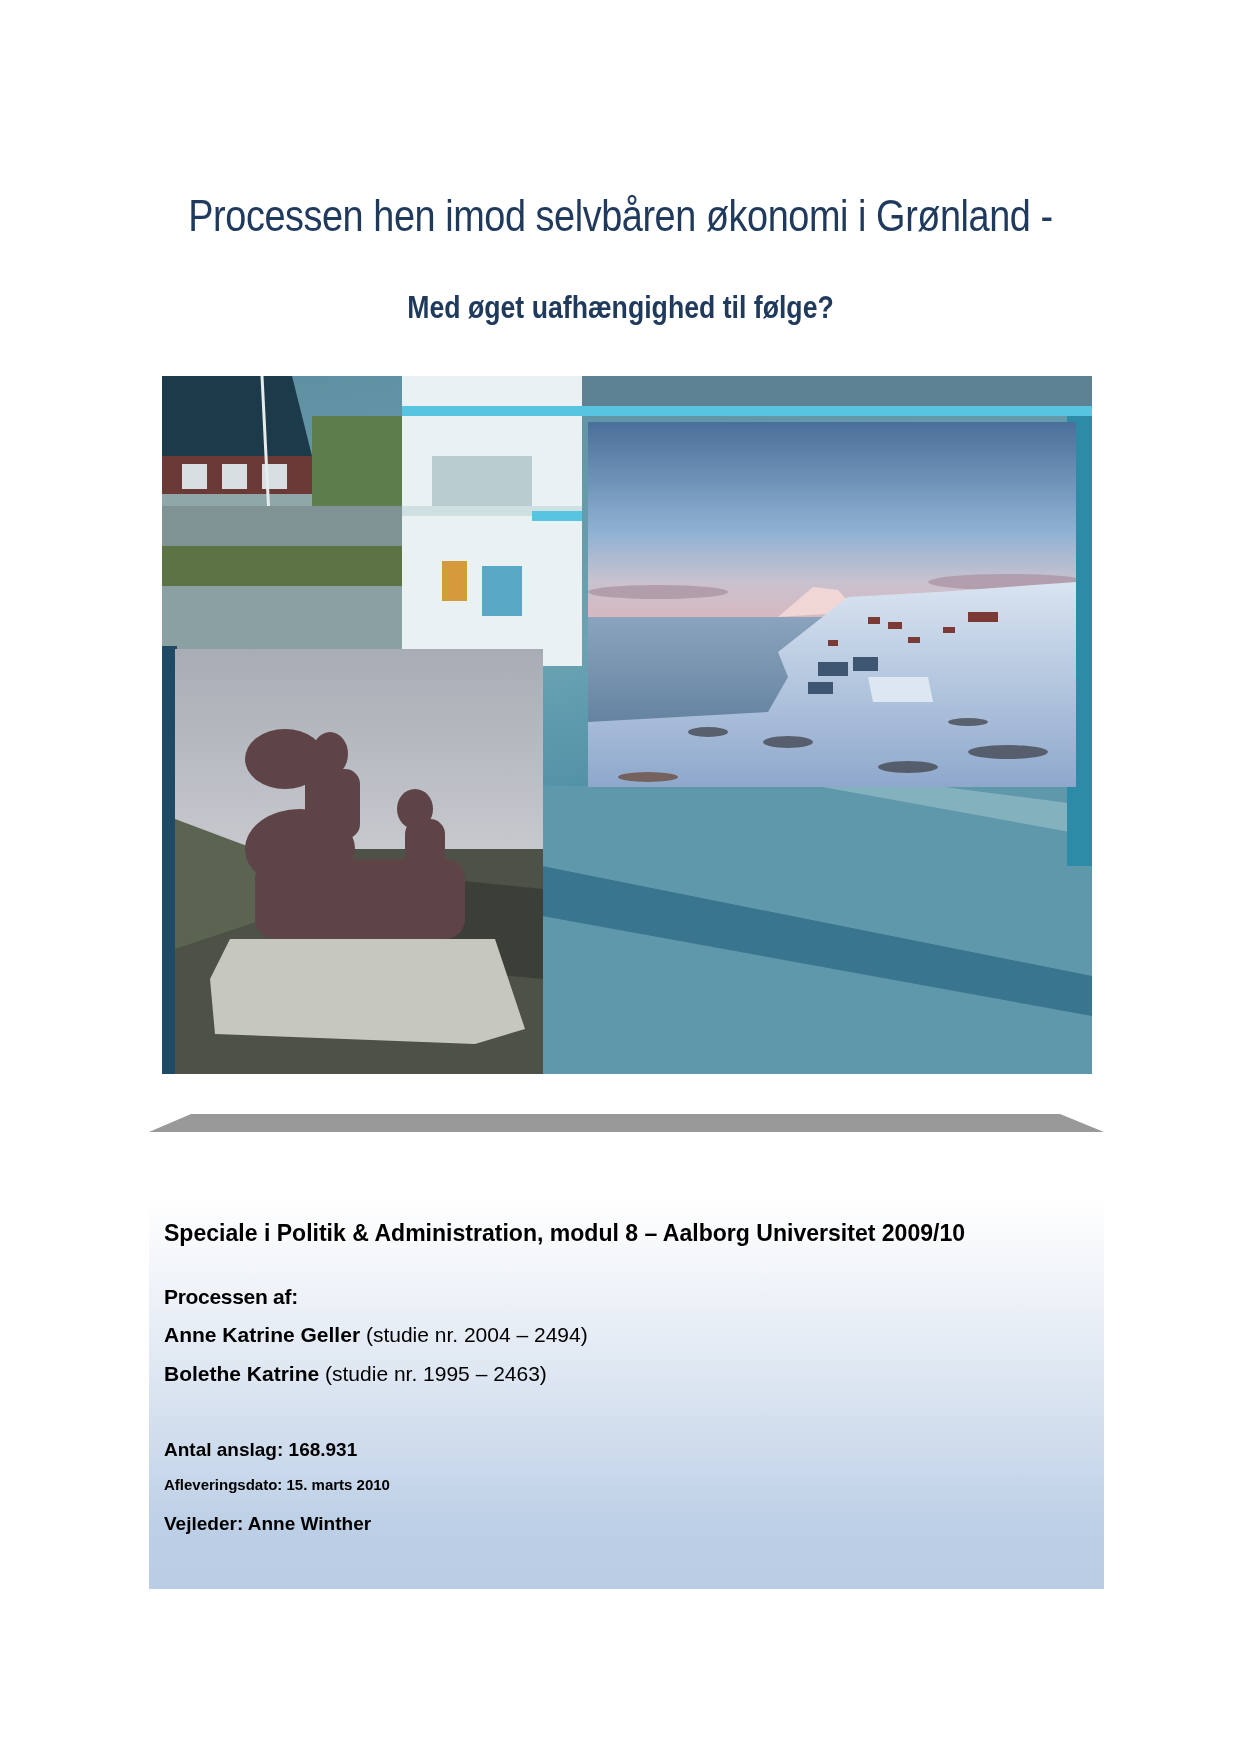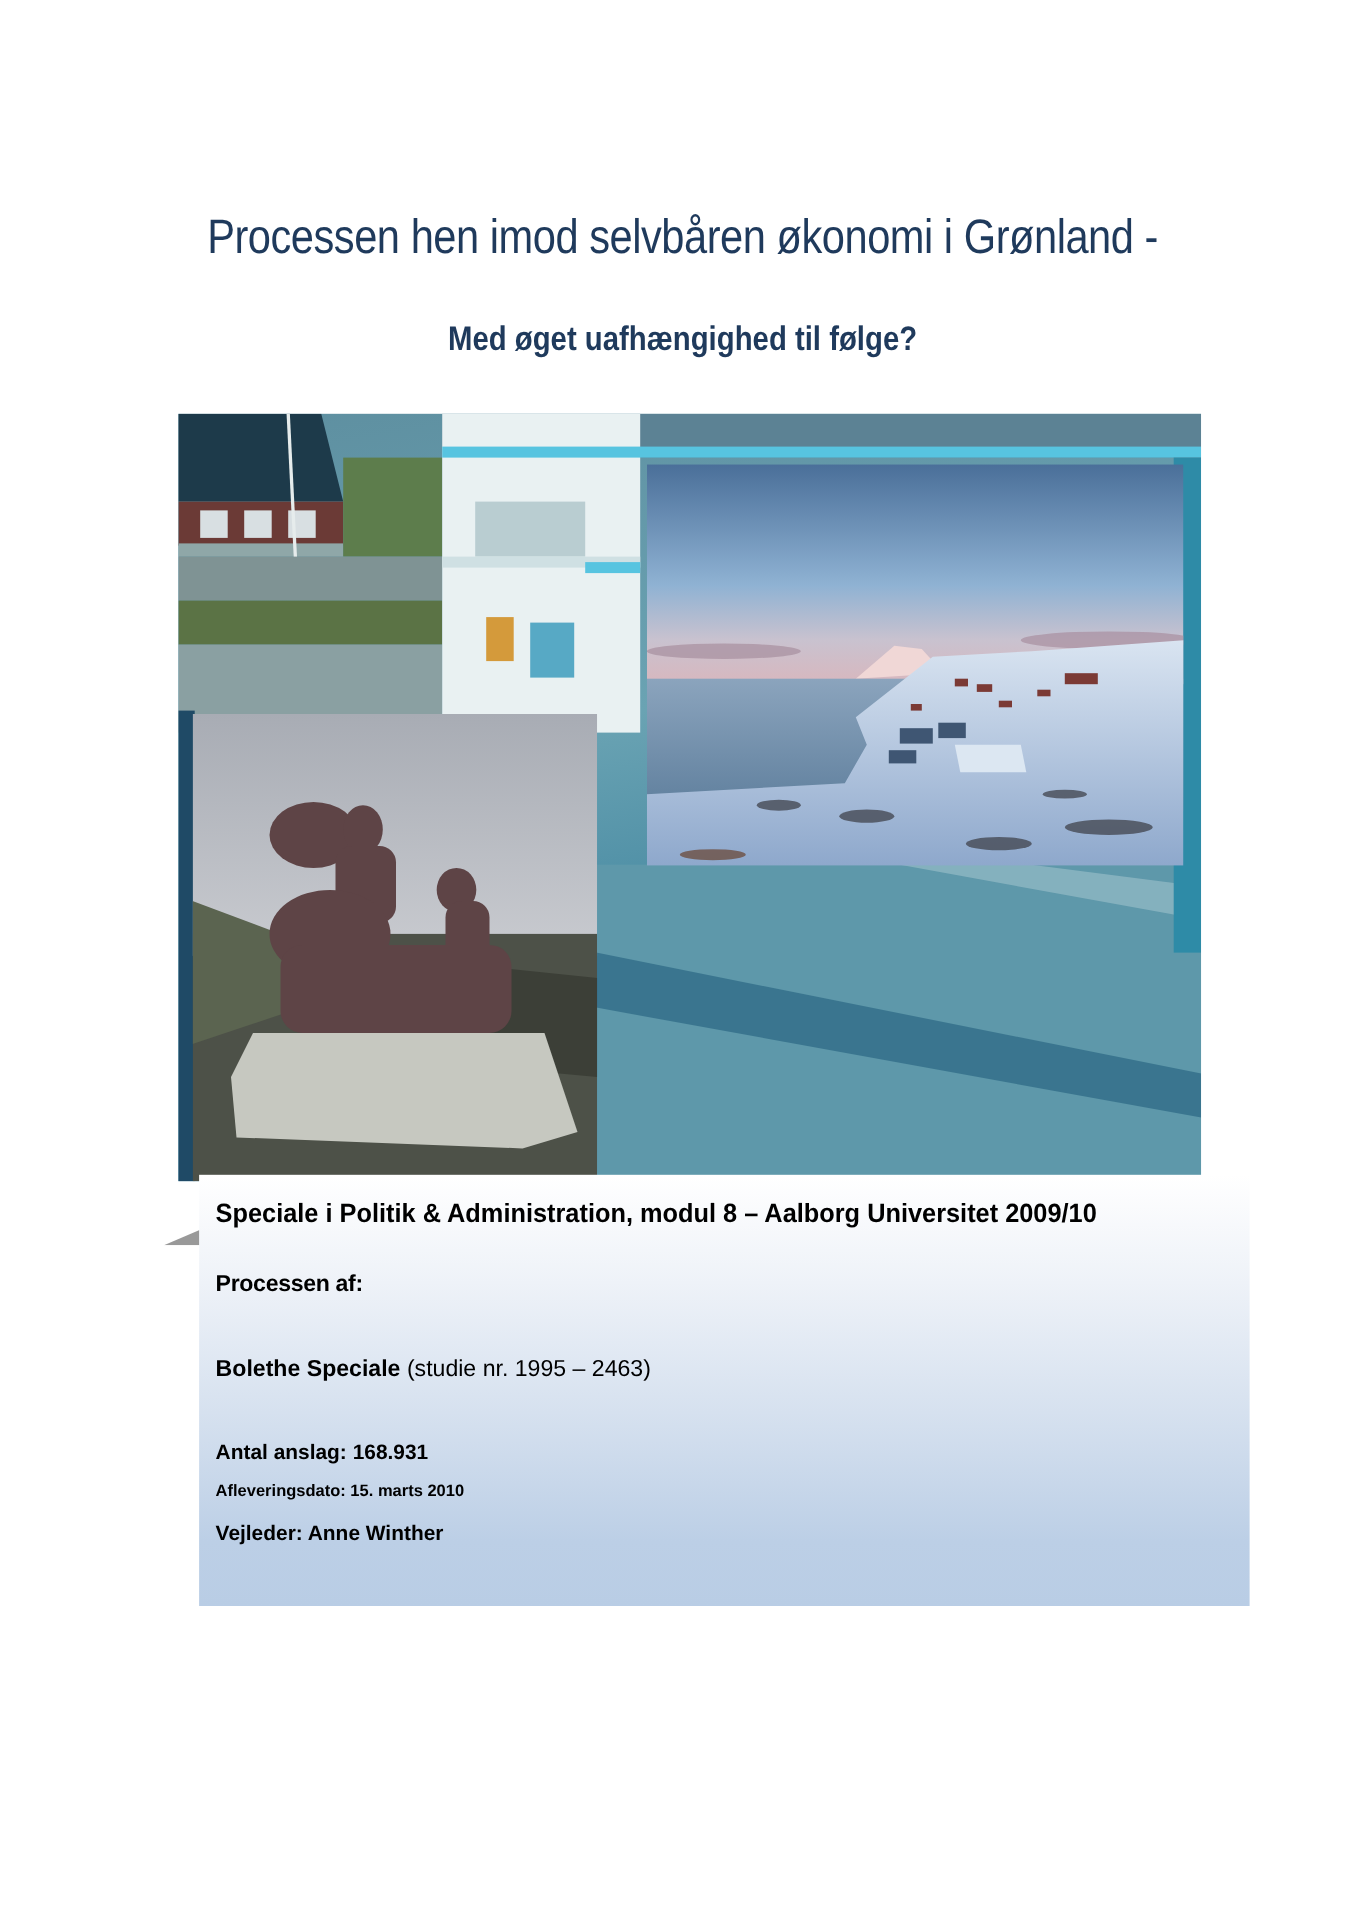--- a/index.html
+++ b/index.html
@@ -29,23 +29,22 @@
   .bg-photo svg { position: absolute; inset: 0; width: 100%; height: 100%; }
 
   .inset-landscape { position: absolute; left: 426px; top: 46px; width: 488px; height: 365px; overflow: hidden; }
   .inset-landscape svg, .inset-statue svg { width: 100%; height: 100%; display: block; }
   .inset-statue { position: absolute; left: 13px; top: 273px; width: 368px; height: 425px; overflow: hidden; }
 
   
   .bevel { position: absolute; left: 149px; top: 1114px; width: 955px; height: 18px; }
   .bevel svg { width: 100%; height: 100%; display: block; }
   .info-box {
-    position: absolute; left: 149px; top: 1068px; width: 955px; height: 392px;
+    position: absolute; left: 149px; top: 1197px; width: 955px; height: 392px;
     background: linear-gradient(180deg, #ffffff 0%, #eef2f8 25%, #d6e1ef 55%, #bccfe6 85%, #b9cde5 100%);
-    margin-left: 32px;
   }
   .info-box .line { position: absolute; left: 15px; color: #000; white-space: nowrap; }
   .program { top: 22px; font-size: 24px; font-weight: bold; transform: scaleX(0.96); transform-origin: left; }
   .prepared { top: 88px; font-size: 21px; font-weight: bold; letter-spacing: -0.3px; }
   .author1 { top: 126px; font-size: 21px; }
   .author2 { top: 165px; font-size: 21px; }
   .b { font-weight: bold; }
   .meta1 { top: 242px; font-size: 19px; font-weight: bold; }
   .meta2 { top: 279px; font-size: 15px; font-weight: bold; }
   .meta3 { top: 316px; font-size: 19px; font-weight: bold; }
@@ -169,17 +168,18 @@
 
 <div class="bevel">
   <svg viewBox="0 0 955 18" preserveAspectRatio="none">
       <polygon points="42,0 911,0 955,18 0,18" fill="#999999"></polygon>
     </svg>
 </div>
 
 <div class="info-box">
   <div class="line program">Speciale i Politik &amp; Administration, modul 8 – Aalborg Universitet 2009/10</div>
   <div class="line prepared">Processen af:</div>
-  <div class="line author2"><span class="b">Bolethe Speciale</span><span> (studie nr. 1995 – 2463)</span></div>
+  <div class="line author1"><span class="b">Anne Katrine Geller</span><span> (studie nr. 2004 – 2494)</span></div>
+  <div class="line author2"><span class="b">Bolethe Katrine</span><span> (studie nr. 1995 – 2463)</span></div>
   <div class="line meta1">Antal anslag: 168.931</div>
   <div class="line meta2">Afleveringsdato: 15. marts 2010</div>
   <div class="line meta3">Vejleder: Anne Winther</div>
 </div>
 
 </body></html>

